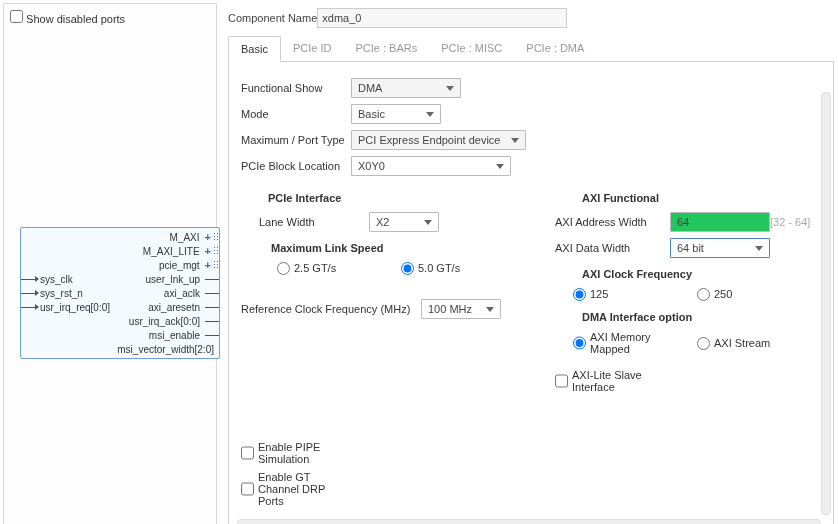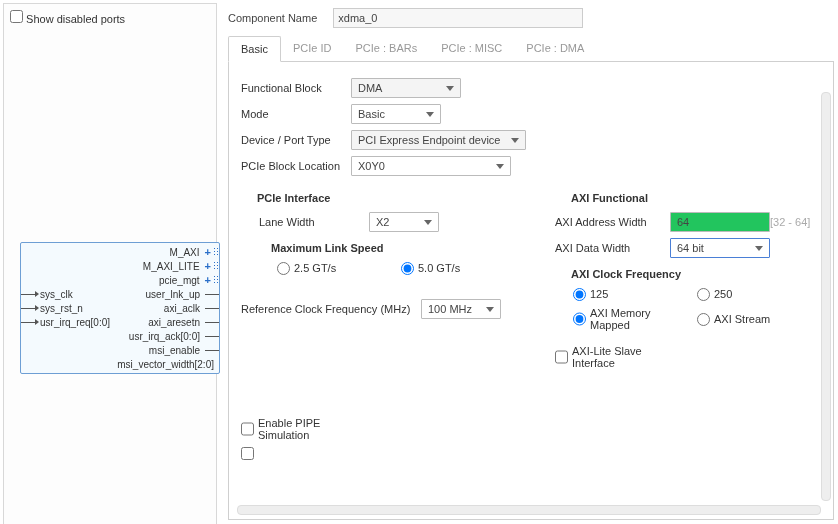--- a/index.html
+++ b/index.html
@@ -1,45 +1,45 @@
 <!DOCTYPE html>
 <html><head>
 <meta charset="utf-8">
 <style>
   * { box-sizing: border-box; font-family: Arial, Helvetica, sans-serif; font-size: 11px; }
   body { margin: 0; width: 838px; height: 524px; background: #fff; color: #333; overflow: hidden; }
   .root { display: flex; width: 100%; height: 100%; }
   .left-panel { width: 260px; height: 100%; border: 1px solid #d8d8d8; margin: 3px; padding: 6px; background: #fdfdfd; position: relative; }
-  .block-diagram { position: absolute; left: 16px; top: 238px; width: 200px; }
+  .block-diagram { position: absolute; left: 16px; top: 223px; width: 200px; }
   .block-box { background: #f4fafe; border: 1px solid #6d9ed4; border-radius: 2px; padding: 2px 0; }
   .port-row { display: flex; align-items: center; height: 14px; }
   .port-left { width: 50%; display: flex; align-items: center; text-align: right; }
   .port-right { width: 50%; display: flex; align-items: center; justify-content: flex-end; }
   .pin-l { width: 14px; height: 1px; background: #555; margin-right: 2px; position: relative; }
   .pin-l.arrow::before { content: ''; position: absolute; right: -4px; top: -3px; border-left: 4px solid #555; border-top: 3px solid transparent; border-bottom: 3px solid transparent; }
   .pin-r { width: 14px; height: 1px; background: #555; margin-left: 2px; position: relative; }
   .plus { color: #2a6fc9; font-weight: bold; margin-left: 2px; }
   .dots { display: inline-block; width: 6px; height: 10px; background-image: radial-gradient(#2a6fc9 1px, transparent 1px); background-size: 3px 3px; margin-left: 2px; }
   .port-txt { color: #333; font-size: 10px; padding: 0 3px; white-space: nowrap; }
   .right-panel { flex: 1; height: 100%; padding: 8px 4px 4px 8px; display: flex; flex-direction: column; }
   .compname-row { display: flex; align-items: center; margin-bottom: 8px; }
-  .compname-row label { color: #444; margin-right: 16px; text-align: right; }
+  .compname-row label { color: #444; margin-right: 0; text-align: right; }
   .compname-row input { width: 250px; padding: 3px 4px; border: 1px solid #ccc; background: #f7f7f7; color: #444; }
   .tabs { display: flex; border-bottom: 1px solid #cfcfcf; }
   .tab { padding: 6px 12px; color: #999; cursor: pointer; position: relative; }
   .tab.active { color: #333; border: 1px solid #cfcfcf; border-bottom: 1px solid #fff; margin-bottom: -1px; background: #fff; border-radius: 2px 2px 0 0; }
   .tabcontent { flex: 1; border: 0; padding: 10px 12px 20px 12px; overflow: auto; position: relative; }
   .frow { display: flex; align-items: center; margin: 6px 0; }
   .frow > label { width: 110px; color: #333; }
   .select { position: relative; display: inline-flex; align-items: center; border: 1px solid #bbb; background: #f4f4f4; padding: 3px 22px 3px 6px; border-radius: 1px; min-width: 80px; color: #444; }
   .select.white { background: #fff; }
   .select .caret { position: absolute; right: 6px; top: 50%; margin-top: -2px; border-left: 4px solid transparent; border-right: 4px solid transparent; border-top: 5px solid #666; }
   .two-col { display: flex; gap: 30px; }
   .col { flex: 1; }
-  .sec-title { font-weight: bold; color: #333; margin: 10px 0 8px 4px; padding-left: 12px; }
+  .sec-title { font-weight: bold; color: #333; margin: 10px 0 8px 15px; padding-left: 12px; }
   .indent { margin-left: 18px; }
   .radio-row label, .chk-row label { display: inline-flex; gap: 4px; color: #333; margin-right: 14px; }
   input[type=radio], input[type=checkbox] { margin: 0; }
   .hint { color: #aaa; }
   .select.hilite { border: 1px solid #4a7fd6; }
   .hscroll { height: 10px; position: absolute; left: 8px; right: 12px; bottom: 4px; background: #eee; border: 1px solid #ddd; border-radius: 4px; }
   .vscroll { width: 10px; position: absolute; top: 30px; bottom: 18px; right: 2px; background: #eee; border: 1px solid #ddd; border-radius: 4px; }
   .tab-area { position: relative; flex: 1; display: flex; flex-direction: column; border: 1px solid #cfcfcf; border-top: none; }
   .lbl-wider { width: 170px; }
   .lbl-axi { width: 115px !important; }
@@ -149,35 +149,35 @@
       <div class="tab">PCIe ID</div>
       <div class="tab">PCIe : BARs</div>
       <div class="tab">PCIe : MISC</div>
       <div class="tab">PCIe : DMA</div>
     </div>
 
     <div class="tab-area">
       <div class="tabcontent">
 
         <div class="frow">
-          <label>Functional Block</label>
+          <label>Functional Show</label>
           <div class="select" style="min-width:110px">
             <span>DMA</span>
               <span class="caret"></span>
           </div>
         </div>
         <div class="frow">
           <label>Mode</label>
           <div class="select white" style="min-width:90px">
             <span>Basic</span>
               <span class="caret"></span>
           </div>
         </div>
         <div class="frow">
-          <label>Device / Port Type</label>
+          <label>Maximum / Port Type</label>
           <div class="select" style="min-width:175px">
             <span>PCI Express Endpoint device</span>
               <span class="caret"></span>
           </div>
         </div>
         <div class="frow">
           <label>PCIe Block Location</label>
           <div class="select white" style="min-width:160px">
             <span>X0Y0</span>
               <span class="caret"></span>
@@ -235,20 +235,21 @@
             <div class="frow radio-row indent">
               <label>
                   <input type="radio" name="clk" checked="" style="">
                   <span>125</span>
                 </label>
               <label>
                   <input type="radio" name="clk" style="">
                   <span>250</span>
                 </label>
             </div>
+            <div class="sec-title">DMA Interface option</div>
             <div class="frow radio-row indent">
               <label>
                   <input type="radio" name="dma" checked="" style="">
                   <span>AXI Memory Mapped</span>
                 </label>
               <label>
                   <input type="radio" name="dma" style="">
                   <span>AXI Stream</span>
                 </label>
             </div>
@@ -265,20 +266,21 @@
 
         <div class="frow chk-row">
           <label>
               <input type="checkbox" style="">
               <span>Enable PIPE Simulation</span>
             </label>
         </div>
         <div class="frow chk-row">
           <label>
               <input type="checkbox" style="">
+              <span>Enable GT Channel DRP Ports</span>
             </label>
         </div>
 
       </div>
       <div class="vscroll"></div>
       <div class="hscroll"></div>
     </div>
   </div>
 </div>
 

